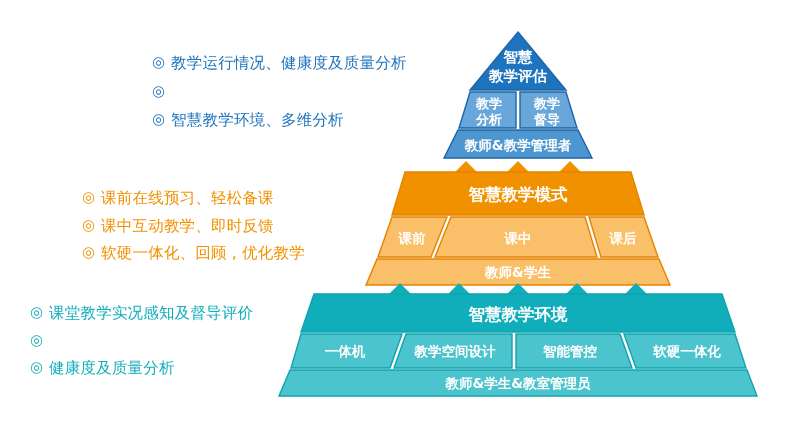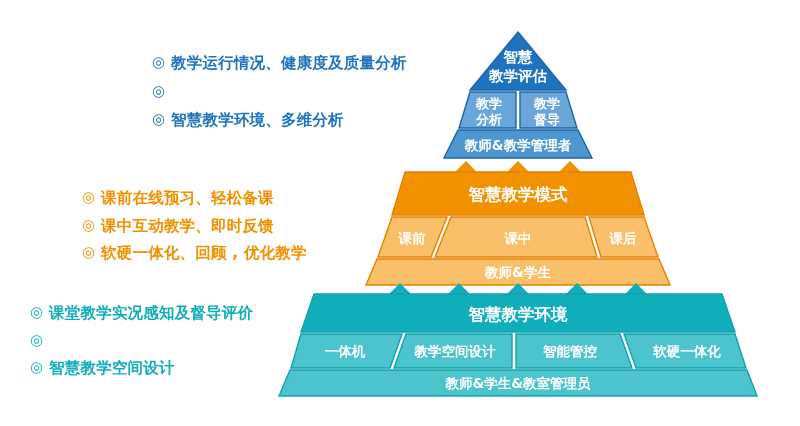--- a/index.html
+++ b/index.html
@@ -37,21 +37,21 @@
   }
   .bullet-mark {
     font-size: 15px;
     margin-right: 6px;
     line-height: 1;
     position: relative;
     top: -1px;
   }
   .bullet-text {
     font-size: 15.5px;
-    font-weight: bold;
+    font-weight: normal;
     letter-spacing: 0.2px;
   }
 
   #bullets-evaluation {
     left: 152px;
     top: 56px;
     gap: 13px;
     color: #1E73BE;
   }
   #bullets-mode {
@@ -131,21 +131,21 @@
   <div class="bullet-group" id="bullets-environment">
     <div class="bullet-row">
       <span class="bullet-mark">◎</span>
       <span class="bullet-text">课堂教学实况感知及督导评价</span>
     </div>
     <div class="bullet-row">
       <span class="bullet-mark">◎</span>
     </div>
     <div class="bullet-row">
       <span class="bullet-mark">◎</span>
-      <span class="bullet-text">智慧教学空间设计</span>
+      <span class="bullet-text">健康度及质量分析</span>
     </div>
   </div>
 
   <svg id="pyramid-svg" viewBox="0 0 800 426">
 
     <g>
 
       <polygon points="518,32 566,90 470,90" fill="#1E73BE" stroke="#1B65A8" stroke-width="1.4"></polygon>
 
       <polygon points="470,92 516,92 516,128 459,128" fill="#69A7DA" stroke="#1B65A8" stroke-width="1.4"></polygon>

